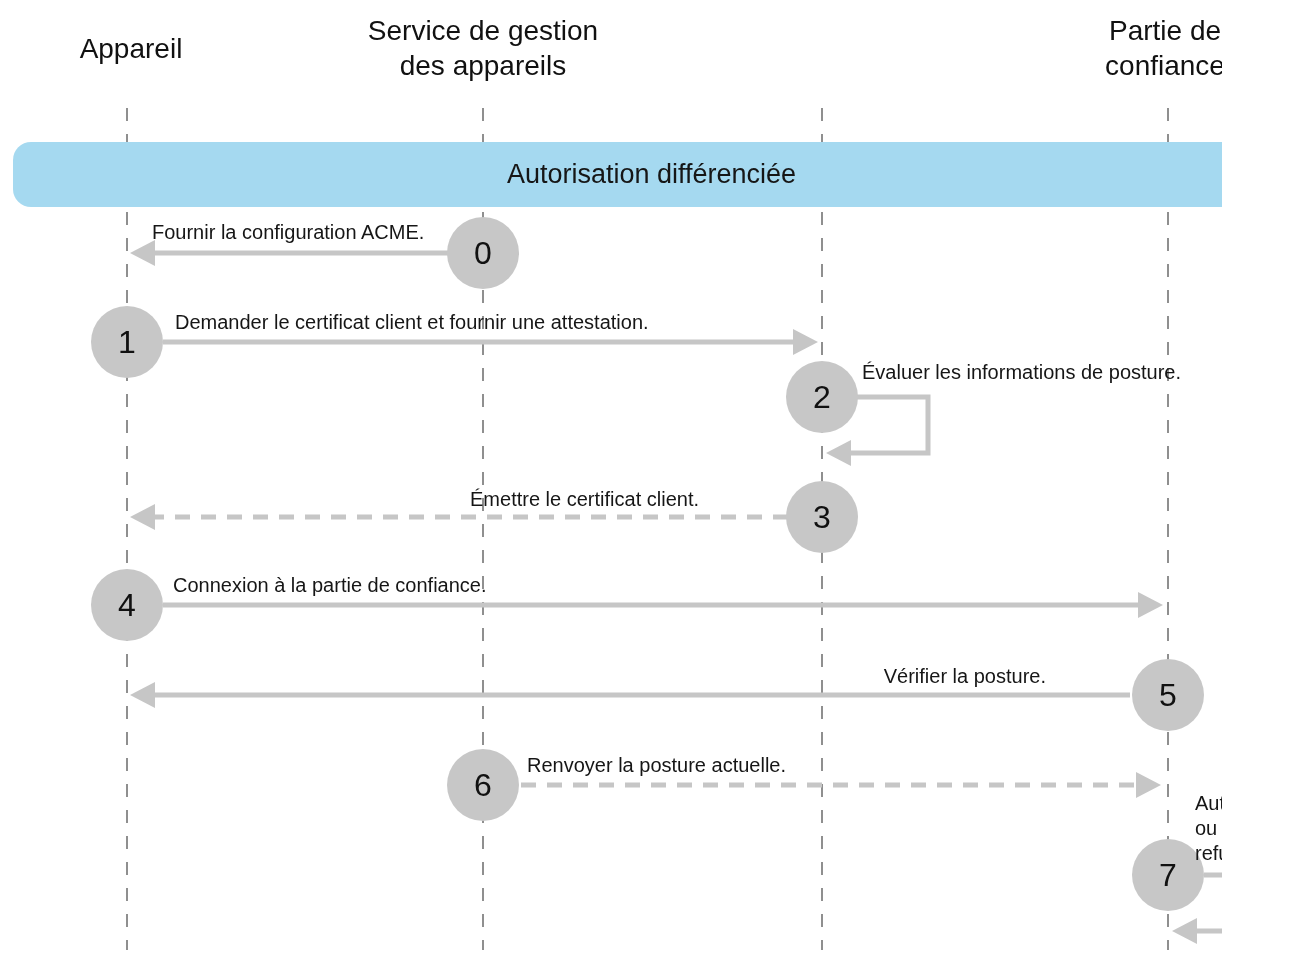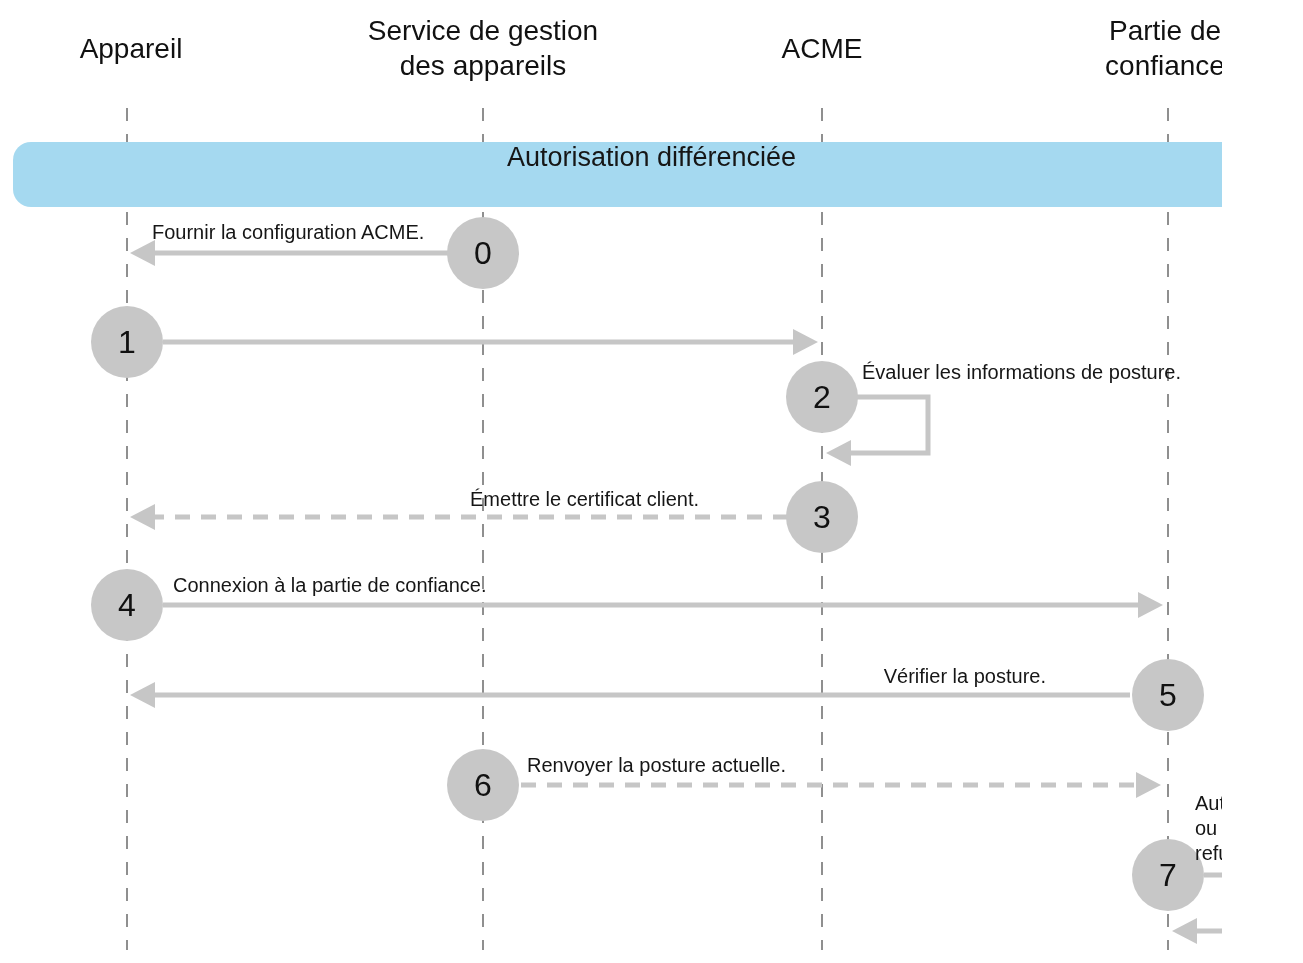--- a/index.html
+++ b/index.html
@@ -39,20 +39,21 @@
   }
   .banner {
     position: absolute;
     left: 13px;
     top: 142px;
     width: 1277px;
     height: 65px;
     background: #a5d9f0;
     border-radius: 18px;
     display: flex;
+    align-items: center;
     justify-content: center;
     font-size: 27px;
     color: #161616;
   }
   .arrows { position: absolute; left: 0; top: 0; }
   .circle {
     position: absolute;
     width: 72px;
     height: 72px;
     border-radius: 50%;
@@ -73,21 +74,20 @@
   .msg.right { text-align: left; }
 </style>
 </head>
 <body>
 
 <div class="diagram">
 
   <div class="actor" style="left:-19px">Appareil</div>
   <div class="actor" style="left:333px">Service de gestion
 des appareils</div>
-  <div class="actor" style="left:672px">ACME</div>
   <div class="actor" style="left:1015px">Partie de
 confiance</div>
 
   <div class="lifeline" style="left:126px"></div>
   <div class="lifeline" style="left:482px"></div>
   <div class="lifeline" style="left:821px"></div>
   <div class="lifeline" style="left:1167px"></div>
 
   <div class="banner">
     <span>Autorisation différenciée</span>
@@ -139,20 +139,21 @@
   <div class="circle" style="left:447px;  top:217px">0</div>
   <div class="circle" style="left:91px;   top:306px">1</div>
   <div class="circle" style="left:786px;  top:361px">2</div>
   <div class="circle" style="left:786px;  top:481px">3</div>
   <div class="circle" style="left:91px;   top:569px">4</div>
   <div class="circle" style="left:1132px; top:659px">5</div>
   <div class="circle" style="left:447px;  top:749px">6</div>
   <div class="circle" style="left:1132px; top:839px">7</div>
 
   <div class="msg" style="left:152px;  top:220px">Fournir la configuration ACME.</div>
+  <div class="msg" style="left:175px;  top:310px">Demander le certificat client et fournir une attestation.</div>
   <div class="msg" style="left:862px;  top:360px">Évaluer les informations de posture.</div>
   <div class="msg right" style="right:523px; top:487px">Émettre le certificat client.</div>
   <div class="msg" style="left:173px;  top:573px">Connexion à la partie de confiance.</div>
   <div class="msg right" style="right:176px; top:664px">Vérifier la posture.</div>
   <div class="msg" style="left:527px;  top:753px">Renvoyer la posture actuelle.</div>
   <div class="msg" style="left:1195px; top:791px">Autoriser
 ou refuser.</div>
 
 </div>
 

